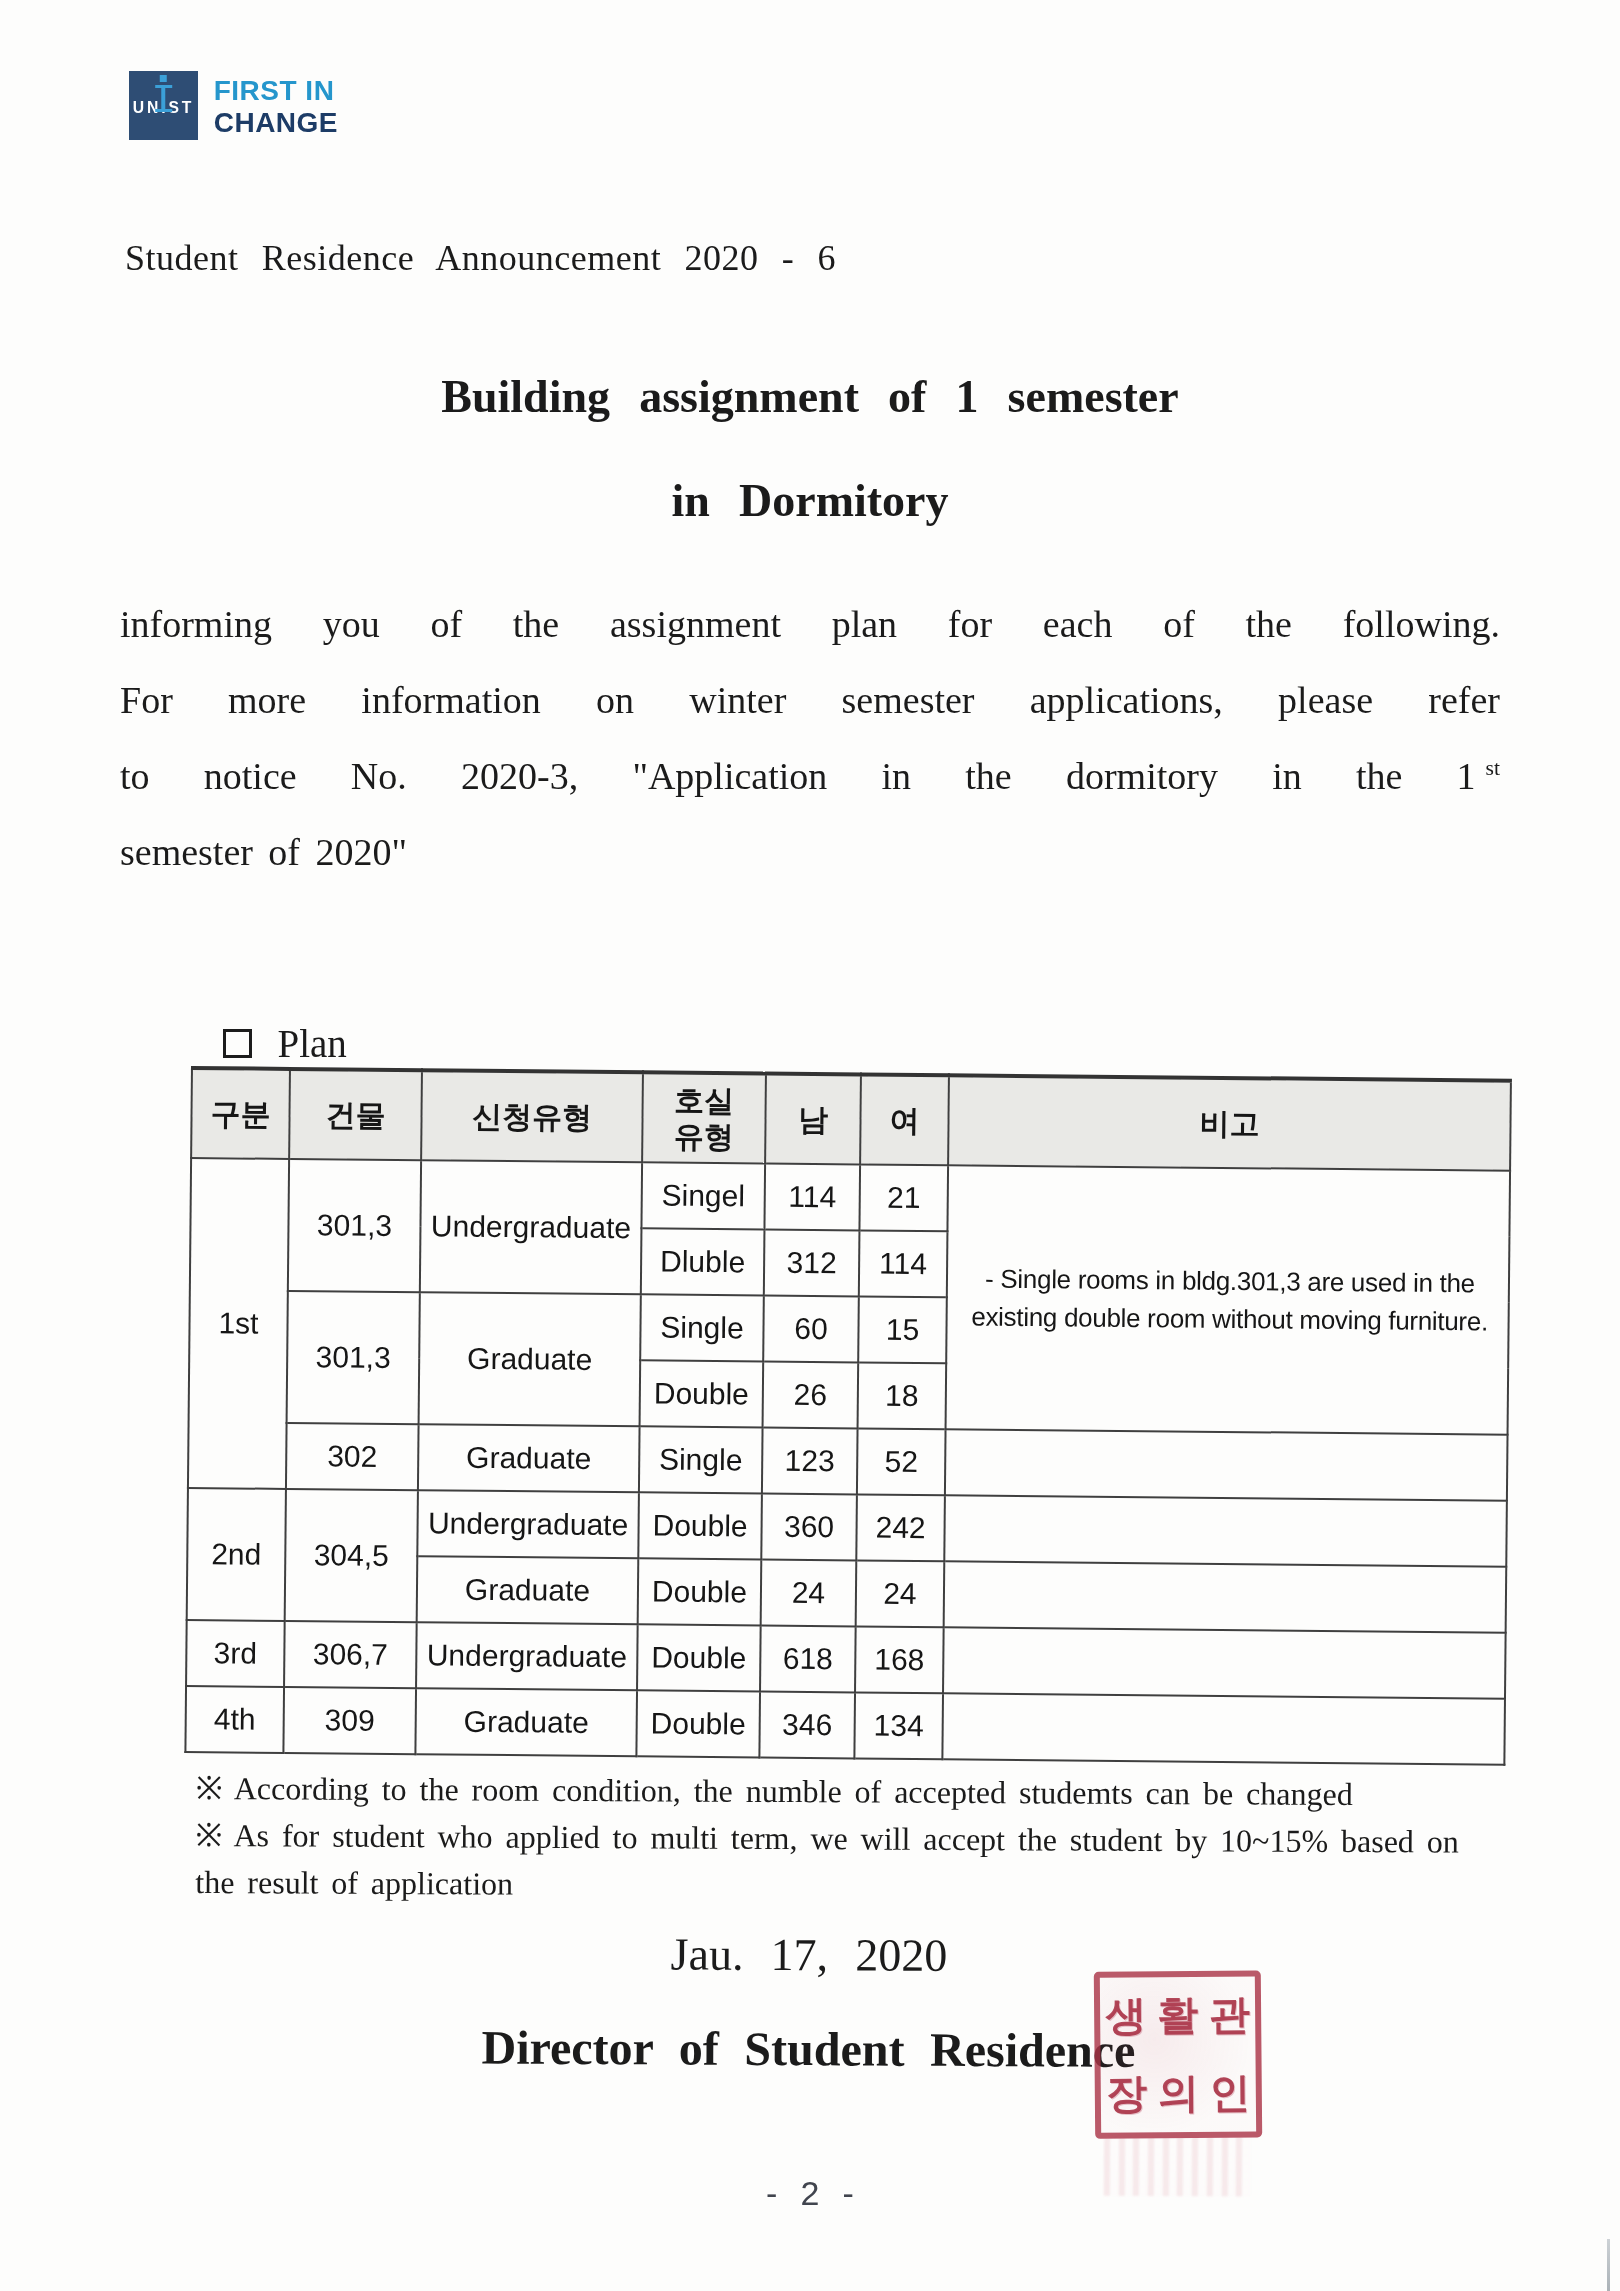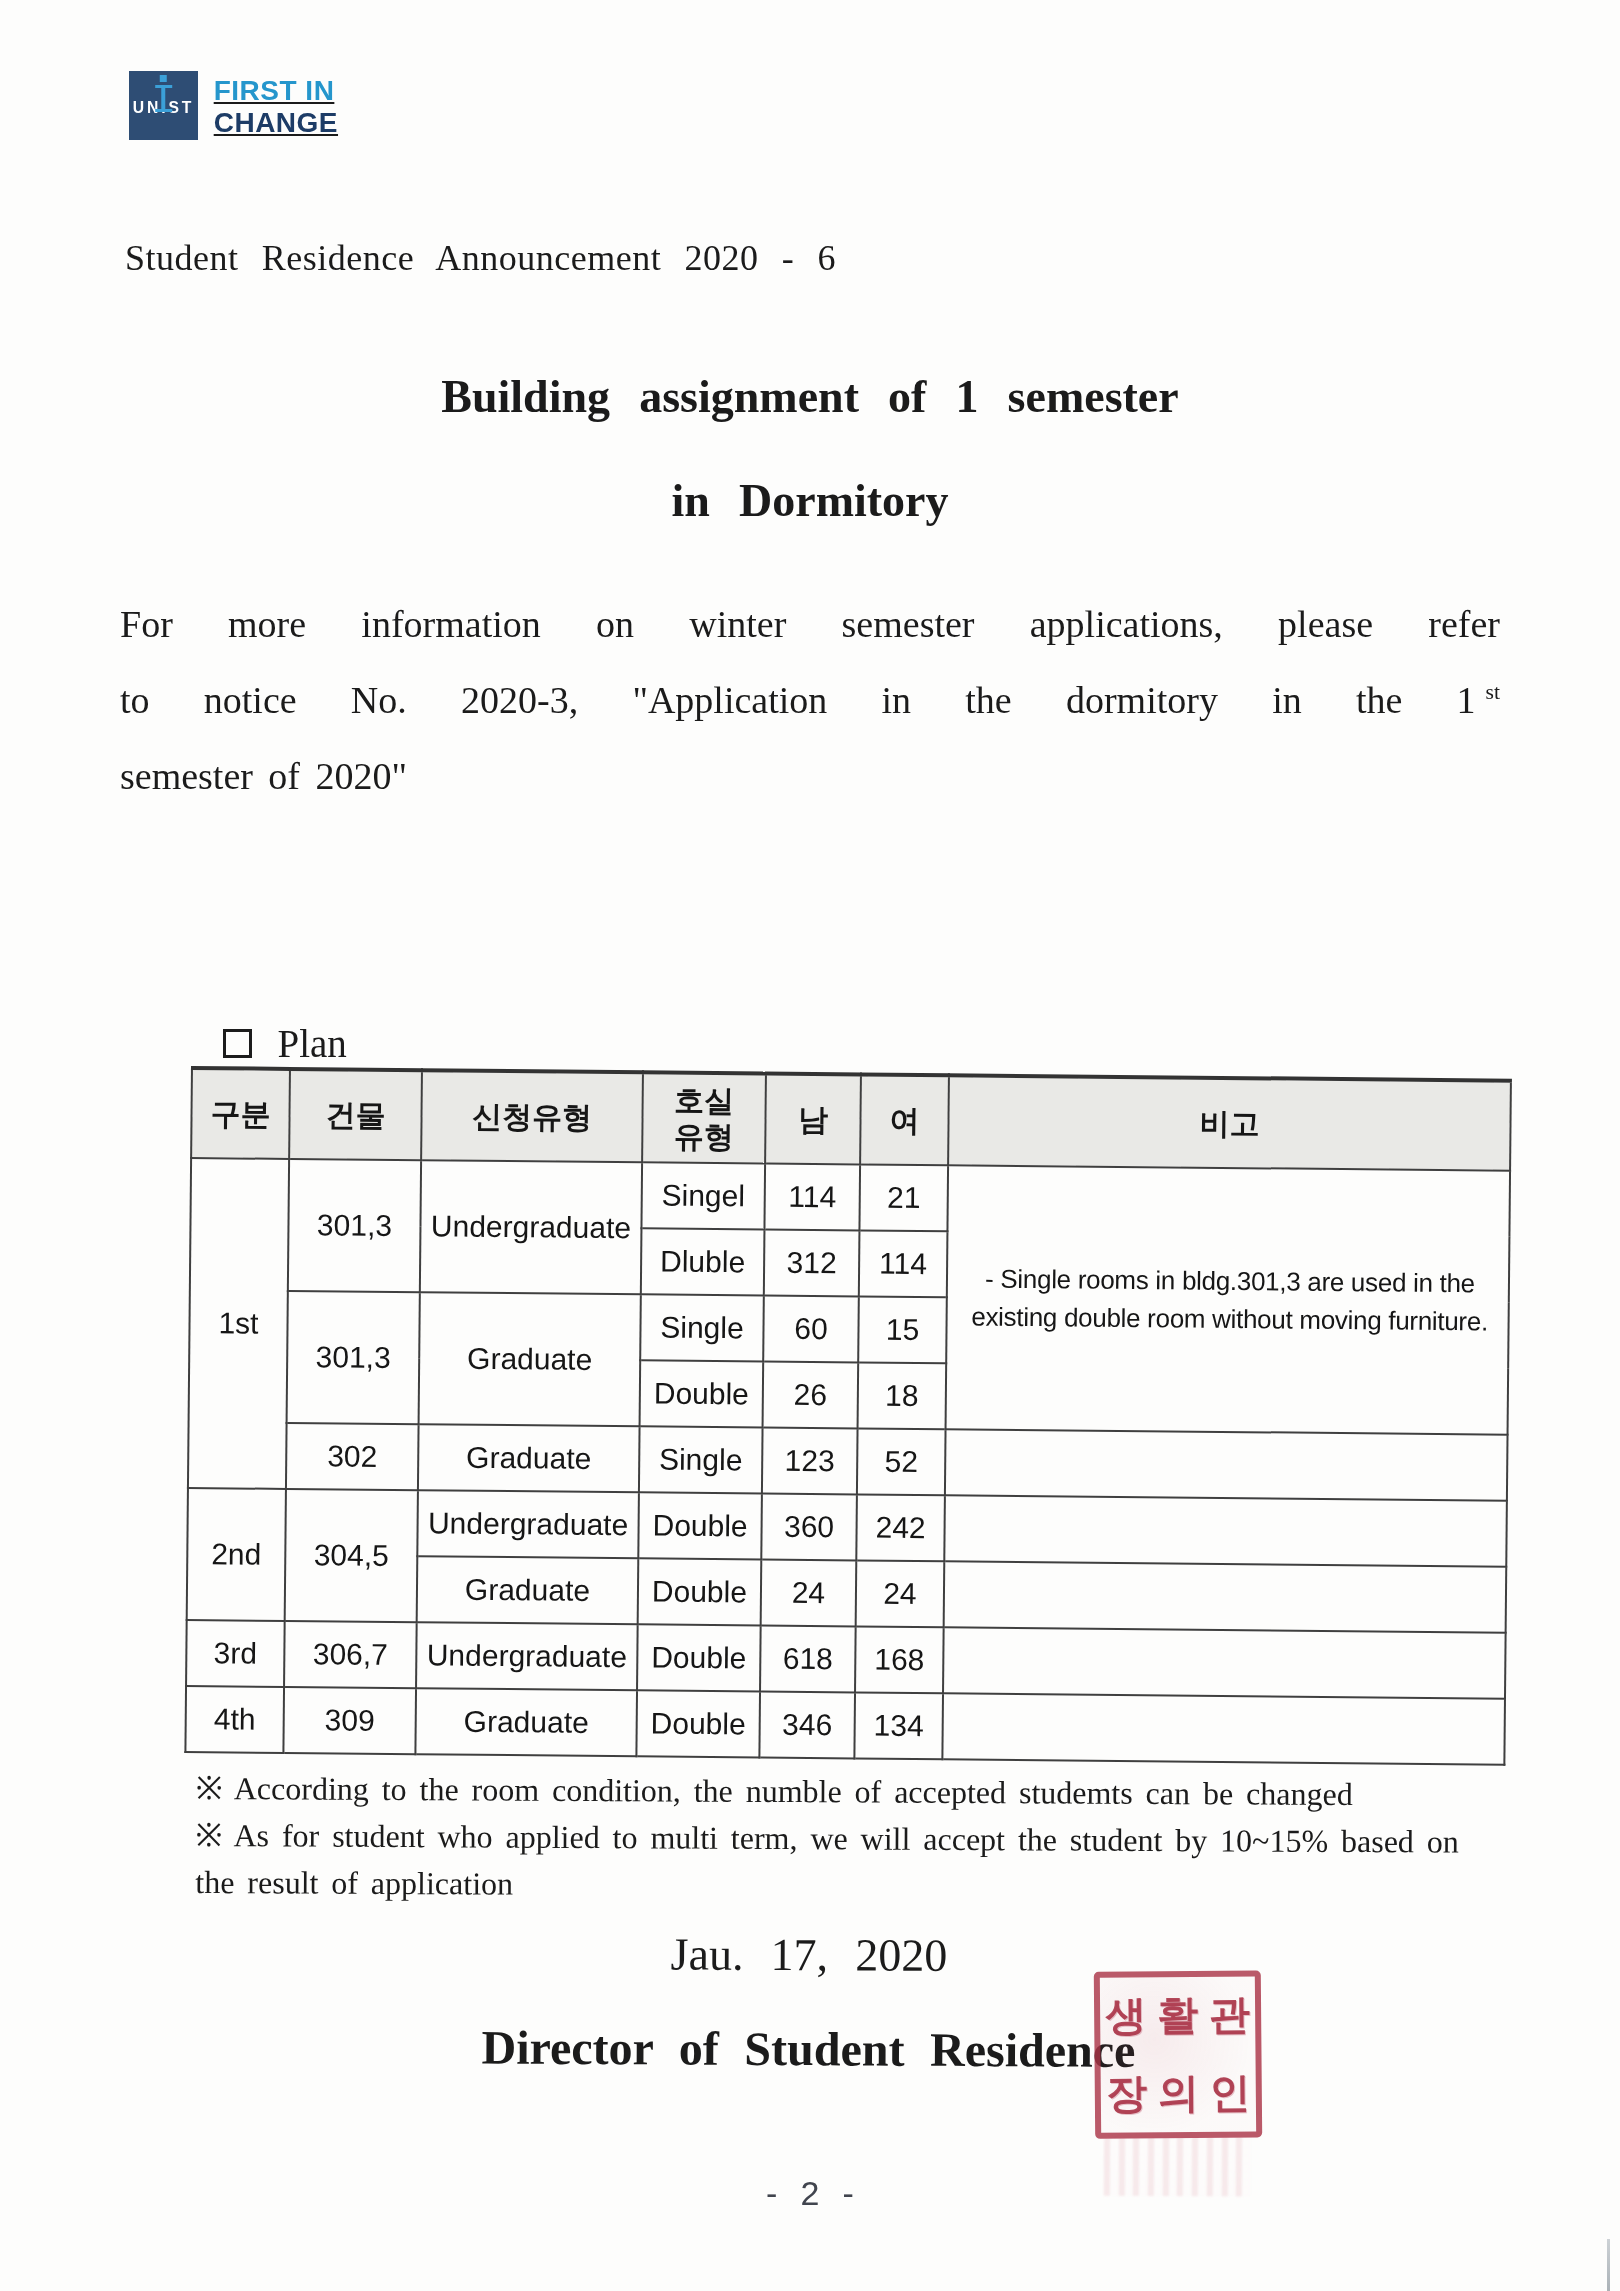--- a/index.html
+++ b/index.html
@@ -28,21 +28,21 @@
   .logo-i .stem { position: absolute; top: 9.8px; left: 50%; transform: translateX(-50%);
     width: 3.9px; height: 27.4px; background: #3ba0d8; }
   .logo-i .cap-t { position: absolute; top: 9.8px; left: 2px; right: 2px; height: 2.9px; background: #3ba0d8; }
   .logo-i .cap-b { position: absolute; bottom: 0; left: 2px; right: 2px; height: 2.9px; background: #3ba0d8; }
   .logo-wordmark {
     color: #ffffff; font-family: "Liberation Sans", sans-serif;
     font-size: 15.7px; font-weight: 700; letter-spacing: 2.9px; line-height: 1;
   }
   .logo-tagline { margin-left: 15.7px; padding-top: 3.9px;
     font-family: "Liberation Sans", sans-serif; font-weight: 800;
-    font-size: 28px; line-height: 32px; letter-spacing: 0.5px; text-decoration: underline; }
+    font-size: 28px; line-height: 32px; letter-spacing: 0.5px; }
   .tagline-1 { color: #2596cc; }
   .tagline-2 { color: #1d3c66; }
 
   
   .doc-number {
     position: absolute; left: 125px; top: 237px;
     font-size: 36px; word-spacing: 13.7px; letter-spacing: 0.5px;
   }
   .doc-title { position: absolute; left: 0; top: 345px; width: 1620px; text-align: center; }
   .doc-title .t-line { font-weight: 700; font-size: 46px; word-spacing: 17.6px; line-height: 104px; }
@@ -129,20 +129,21 @@
   </div>
 
   <div class="doc-number">Student Residence Announcement 2020 - 6</div>
 
   <div class="doc-title">
     <div class="t-line">Building assignment of 1 semester</div>
     <div class="t-line">in Dormitory</div>
   </div>
 
   <div class="body-par">
+    <div class="p-line">informing you of the assignment plan for each of the following.</div>
     <div class="p-line">For more information on winter semester applications, please refer</div>
     <div class="p-line"><span>to notice No. 2020-3, "Application in the dormitory in the 1</span><sup>st</sup></div>
     <div class="p-line last">semester of 2020"</div>
   </div>
 
   <div class="plan-row">
     <div class="plan-box"></div>
     <div class="plan-text">Plan</div>
   </div>
 

